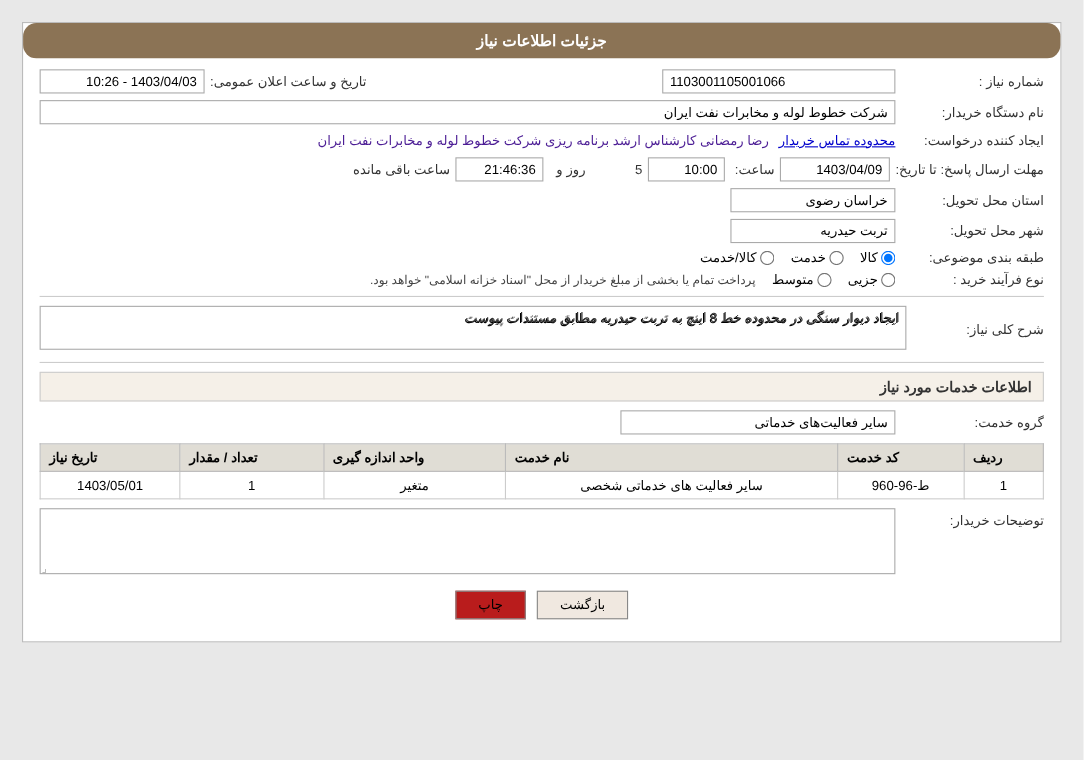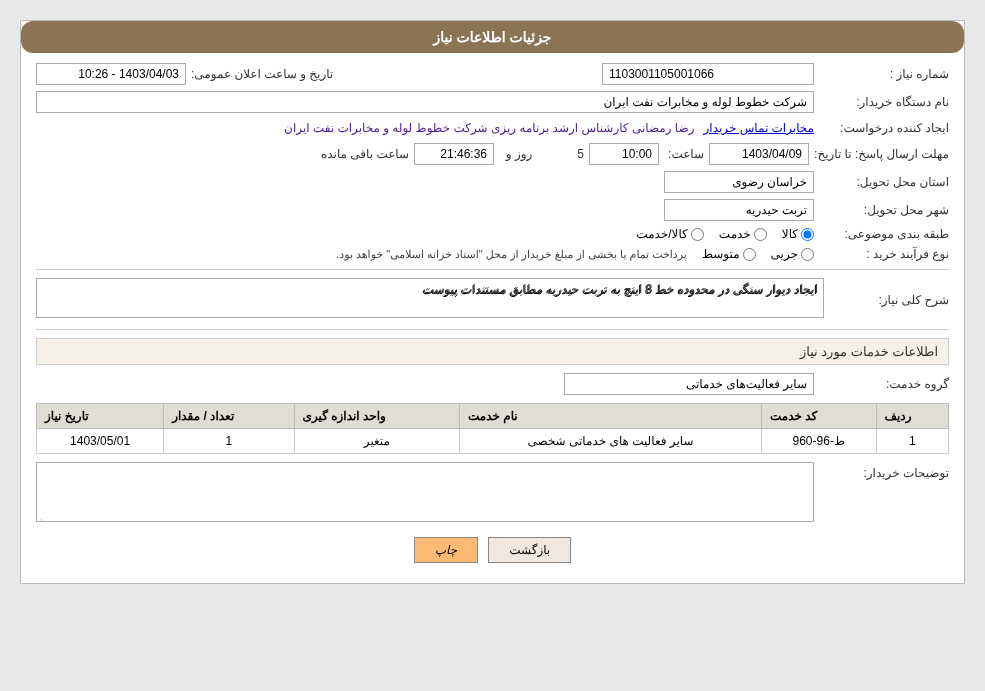--- a/index.html
+++ b/index.html
@@ -66,21 +66,21 @@
     .section-divider {
       border: none;
       border-top: 1px solid #ccc;
       margin: 8px 0;
     }
     .section-title {
       background: #f5f0e8;
       border: 1px solid #ccc;
       padding: 5px 10px;
       font-size: 13px;
-      font-weight: normal;
+      font-weight: bold;
       color: #333;
       margin-bottom: 8px;
     }
     .radio-group {
       display: flex;
       align-items: center;
       gap: 15px;
     }
     .radio-item {
       display: flex;
@@ -145,22 +145,21 @@
       font-size: 12px;
       font-family: Tahoma, Arial, sans-serif;
       cursor: pointer;
       border: 1px solid #888;
       min-width: 60px;
     }
     .btn-back {
       background: #f0e8e0;
     }
     .btn-print {
-      background: #fdba74;
-      font-style: italic;
+      background: #b91c1c;
     }
     .resize-icon {
       color: #aaa;
       font-size: 10px;
     }
   </style>
 </head>
 <body>
 
 <div class="page-container">
@@ -179,21 +178,21 @@
       <input class="input-box input-date" type="text" readonly="" value="1403/04/03 - 10:26" style="">
     </div>
 
     <div class="form-row">
       <span class="label">نام دستگاه خریدار:</span>
       <input class="input-box input-full" type="text" readonly="" value="شرکت خطوط لوله و مخابرات نفت ایران" style="">
     </div>
 
     <div class="form-row">
       <span class="label">ایجاد کننده درخواست:</span>
-      <span class="link-blue">مخابرات تماس خریدار</span>
+      <span class="link-blue">محدوده تماس خریدار</span>
       <span style="margin: 2px 4px; color:#4c1d95">رضا رمضانی کارشناس ارشد برنامه ریزی  شرکت خطوط لوله و مخابرات نفت ایران</span>
     </div>
 
     <div class="form-row">
       <span class="label">مهلت ارسال پاسخ: تا تاریخ:</span>
       <input class="input-box" style="width: 100px;" type="text" readonly="" value="1403/04/09">
       <span class="label label-sm" style="min-width:40px;">ساعت:</span>
       <input class="input-box" style="width: 70px;" type="text" readonly="" value="10:00">
       <span class="label" style="min-width:40px;">5</span>
       <span class="label" style="min-width:40px;text-align:center;">روز و</span>

